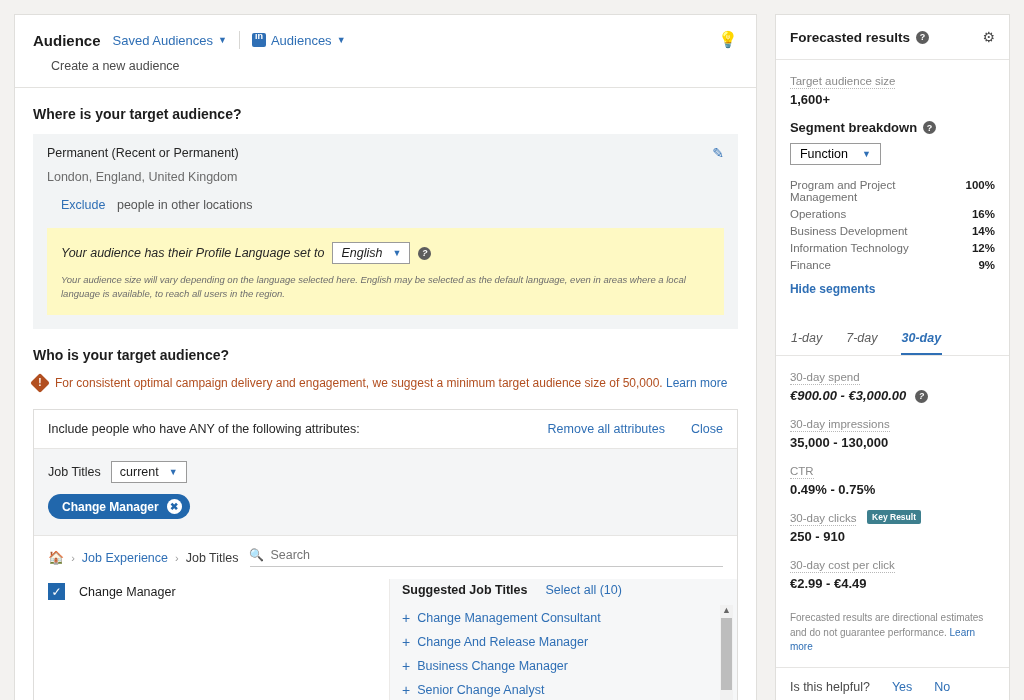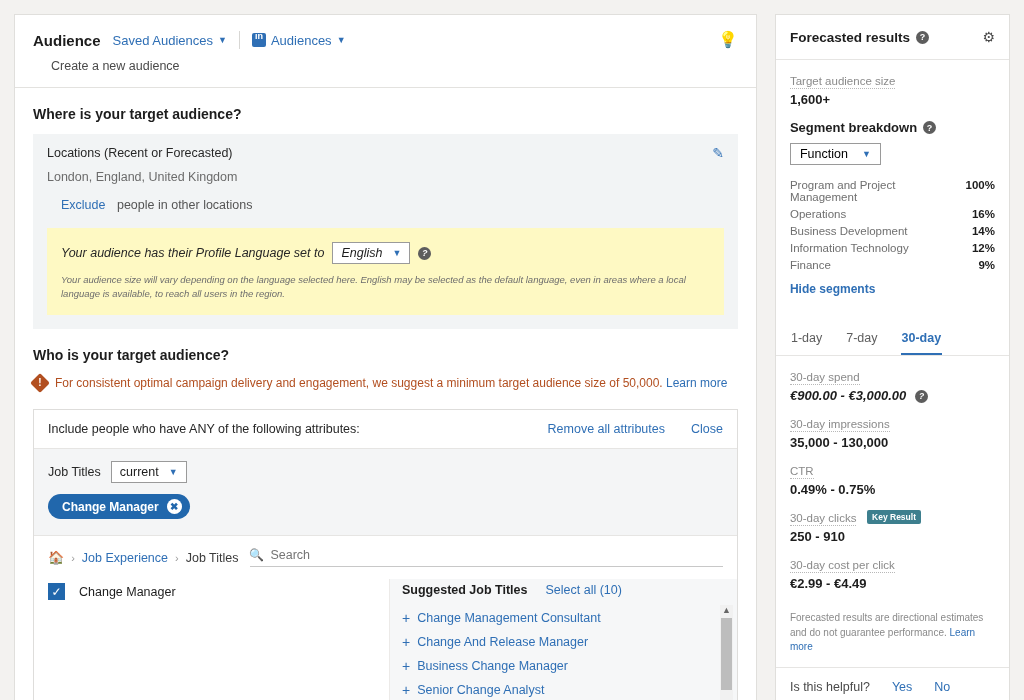--- a/index.html
+++ b/index.html
@@ -165,21 +165,21 @@
   .seg-title { font-size: 13px; font-weight: bold; color: #1d1d1d; display: flex; align-items: center; gap: 6px; }
   .seg-select {
     border: 1px solid #9a9a9a; background: #fff; padding: 3px 9px; margin-top: 8px;
     font-size: 12.5px; display: inline-flex; align-items: center; gap: 14px; cursor: pointer;
   }
   .seg-rows { margin-top: 11px; }
   .seg-row { display: flex; font-size: 11.5px; color: #6f6f6f; padding: 2.5px 0; }
   .seg-pct { margin-left: auto; color: #1d1d1d; font-weight: bold; }
   .hide-seg { color: #2f6fb5; font-size: 12px; font-weight: bold; margin-top: 9px; cursor: pointer; }
 
-  .tabs { display: flex; gap: 22px; padding: 0 14px; border-bottom: 1px solid #e6e5e3; }
+  .tabs { display: flex; gap: 22px; padding: 0 14px; border-bottom: 1px solid #e6e5e3; font-style: italic; }
   .tab { font-size: 12.5px; color: #5d5d5d; padding: 10px 1px 8px 1px; cursor: pointer; }
   .tab.active { color: #2f6fb5; font-weight: bold; border-bottom: 2px solid #2f6fb5; }
 
   .badge {
     background: #3d7f8e; color: #fff; font-size: 8.5px; font-weight: bold;
     padding: 2px 5px; border-radius: 2px; margin-left: 7px; vertical-align: 2px;
   }
   .disclaimer { font-size: 10px; color: #8a8a8a; line-height: 1.45; padding: 4px 14px 12px 14px; }
   .disclaimer .ln { color: #2f6fb5; cursor: pointer; }
   .helpful { display: flex; align-items: center; gap: 22px; padding: 12px 14px; font-size: 12.5px; text-align: right; }
@@ -209,21 +209,21 @@
         <span class="bulb-icon">💡</span>
       </div>
       <div class="subhead">Create a new audience</div>
     </div>
     <div class="hr"></div>
 
     <div class="section">
       <div class="section-title">Where is your target audience?</div>
 
       <div class="loc-box">
-        <div class="loc-label">Locations (Recent or Forecasted)</div>
+        <div class="loc-label">Permanent (Recent or Permanent)</div>
         <div class="loc-value">London, England, United Kingdom</div>
         <span class="pencil">✎</span>
         <div class="exclude-row">
           <span class="exclude-link">Exclude</span>
           <span class="exclude-text">people in other locations</span>
         </div>
         <div class="lang-box">
           <div class="lang-row">
             <span>Your audience has their Profile Language set to</span>
             <span class="select-box">

